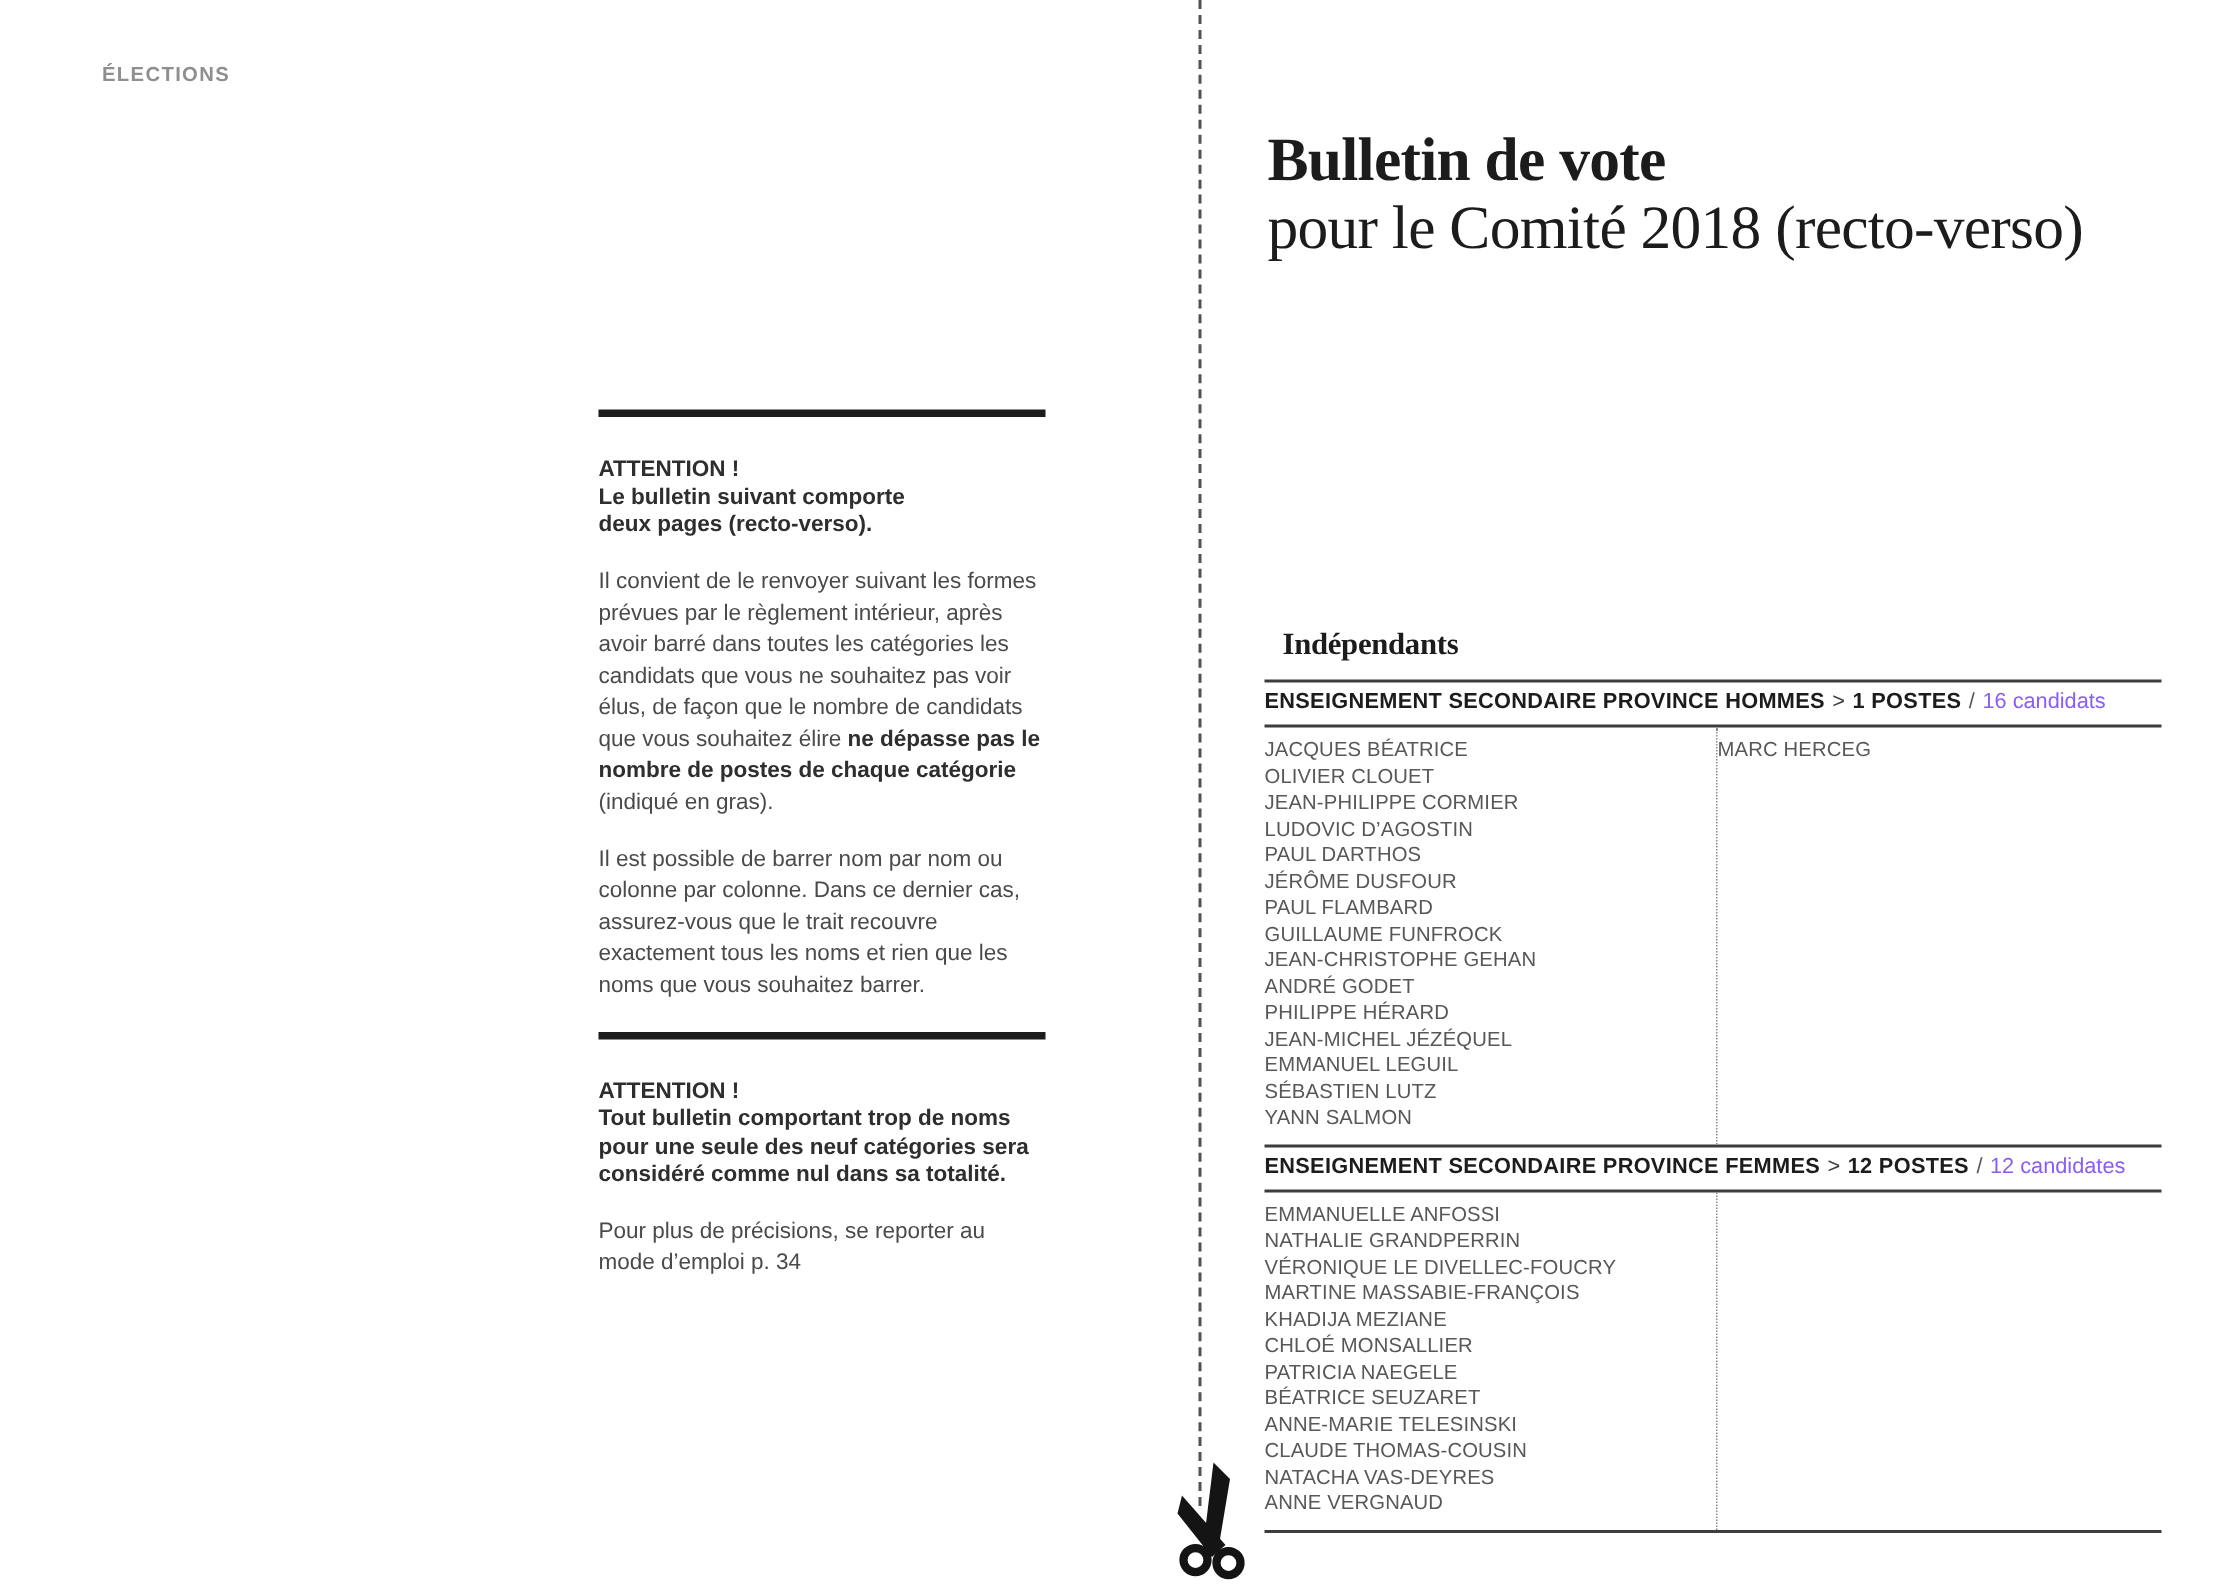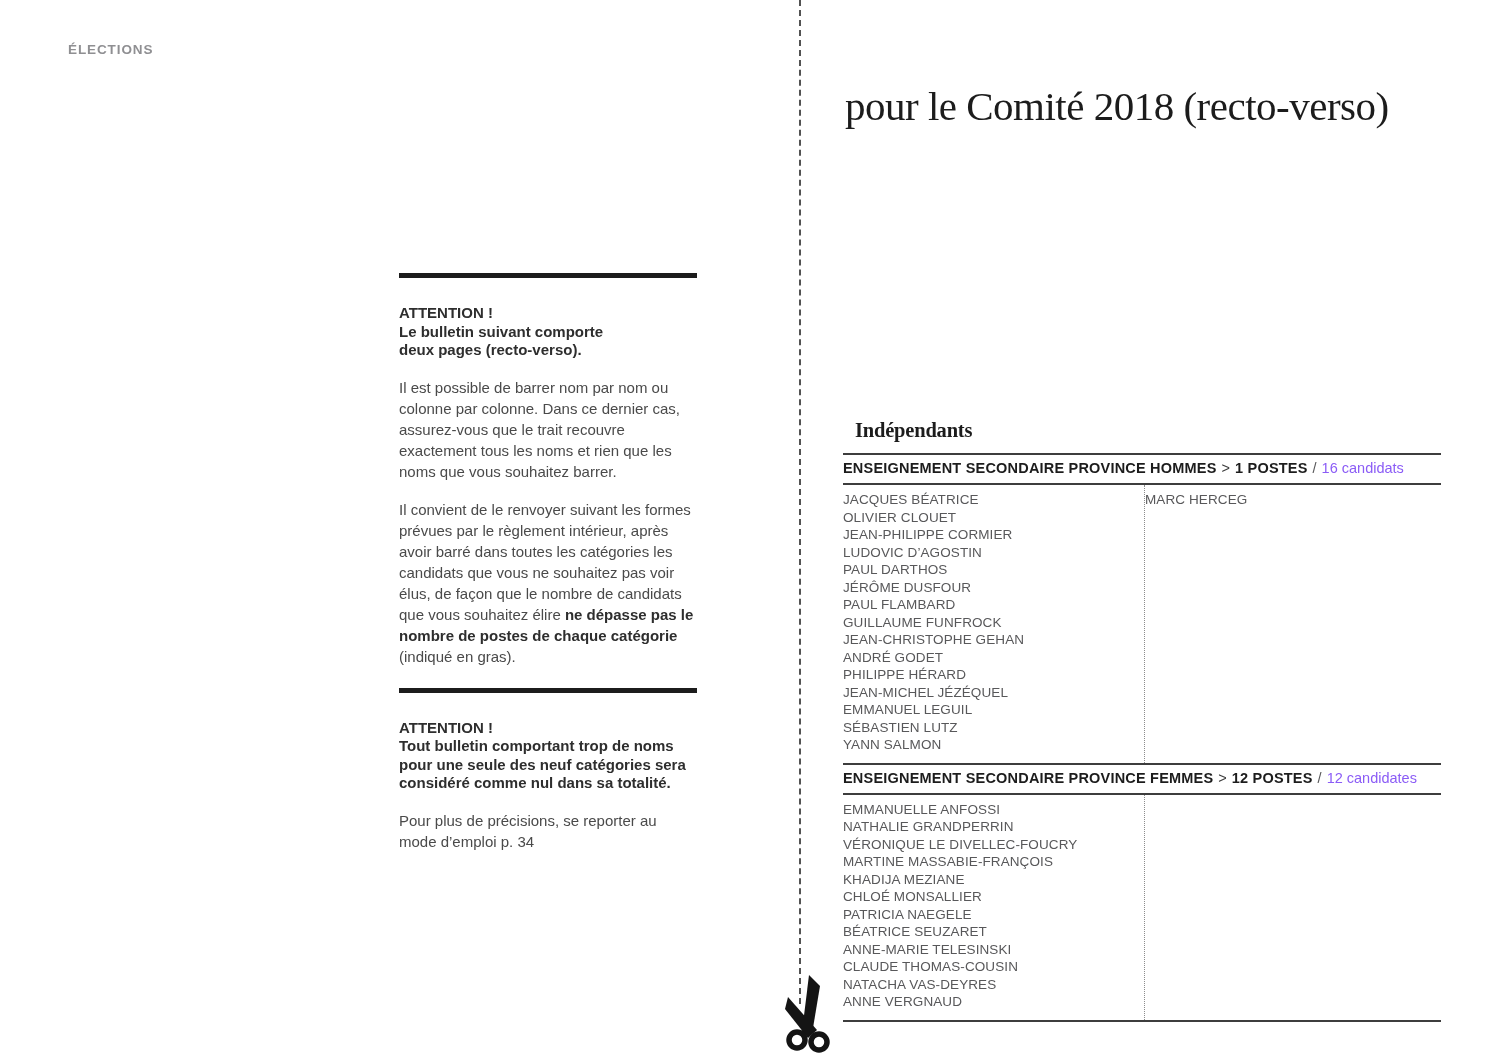--- a/index.html
+++ b/index.html
@@ -73,42 +73,43 @@
 
   <div class="kicker">ÉLECTIONS</div>
 
   <div class="instructions">
     <div class="bar"></div>
     <div class="att">
       <div>ATTENTION !</div>
       <div>Le bulletin suivant comporte</div>
       <div>deux pages (recto-verso).</div>
     </div>
+    <div class="para"><span>Il convient de le renvoyer suivant les formes prévues par le règlement intérieur, après avoir barré dans toutes les catégories les candidats que vous ne souhaitez pas voir élus, de façon que le nombre de candidats que vous souhaitez élire </span><span class="bold-inline">ne dépasse pas le nombre de postes de chaque catégorie</span><span> (indiqué en gras).</span></div>
     <div class="para">Il est possible de barrer nom par nom ou colonne par colonne. Dans ce dernier cas, assurez-vous que le trait recouvre exactement tous les noms et rien que les noms que vous souhaitez barrer.</div>
-    <div class="para"><span>Il convient de le renvoyer suivant les formes prévues par le règlement intérieur, après avoir barré dans toutes les catégories les candidats que vous ne souhaitez pas voir élus, de façon que le nombre de candidats que vous souhaitez élire </span><span class="bold-inline">ne dépasse pas le nombre de postes de chaque catégorie</span><span> (indiqué en gras).</span></div>
     <div class="bar second"></div>
     <div class="att">
       <div>ATTENTION !</div>
       <div>Tout bulletin comportant trop de noms pour une seule des neuf catégories sera considéré comme nul dans sa totalité.</div>
     </div>
     <div class="para">Pour plus de précisions, se reporter au mode d’emploi p. 34</div>
   </div>
 
   <div class="cutline"></div>
 
   <div class="scissors">
     <svg viewBox="0 0 54 84" width="54" height="84" aria-hidden="true">
       <polygon points="19,62 26,5 37,16 29,64" fill="#141414"></polygon>
       <polygon points="34,60 5,27 2,39 25,68" fill="#141414"></polygon>
       <circle cx="14" cy="70" r="8" fill="none" stroke="#141414" stroke-width="5.5"></circle>
       <circle cx="36" cy="72" r="8" fill="none" stroke="#141414" stroke-width="5.5"></circle>
     </svg>
   </div>
 
   <div class="ballot-title">
+    <div class="t1">Bulletin de vote</div>
     <div class="t2">pour le Comité 2018 (recto-verso)</div>
   </div>
 
   <div class="ballot-table">
 
     <div class="cols">
       <div class="colhead rightcell">Indépendants</div>
     </div>
 
     <div class="rule"></div>

